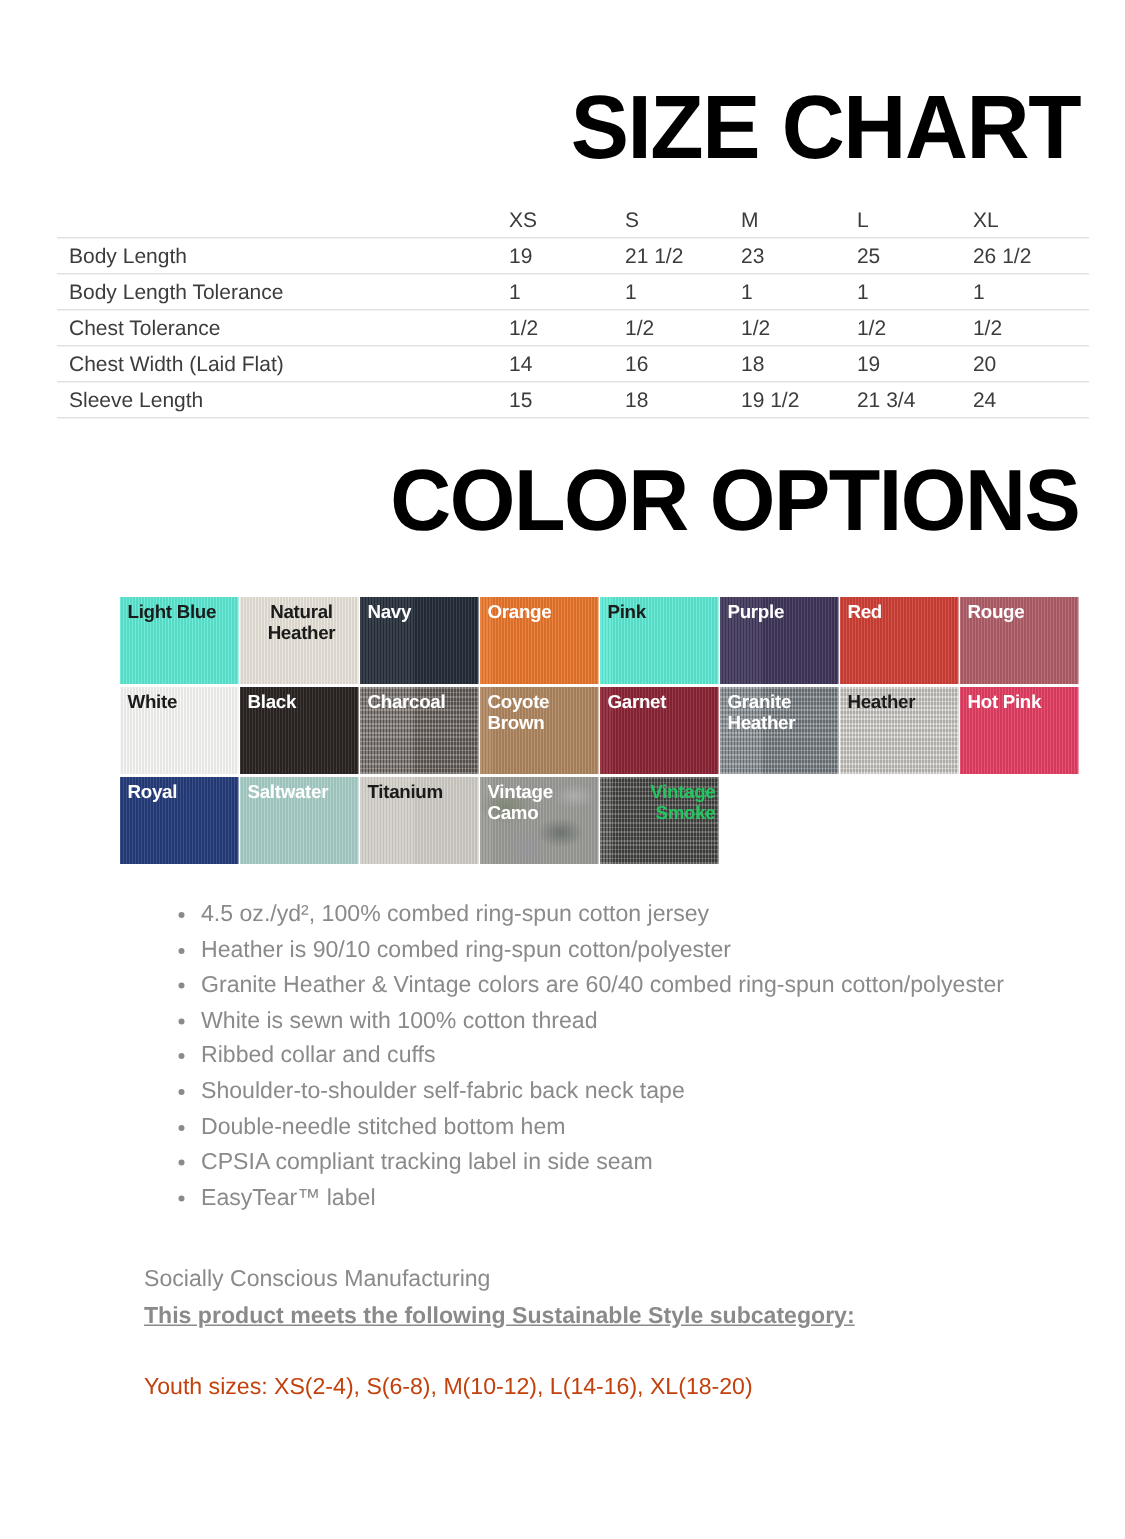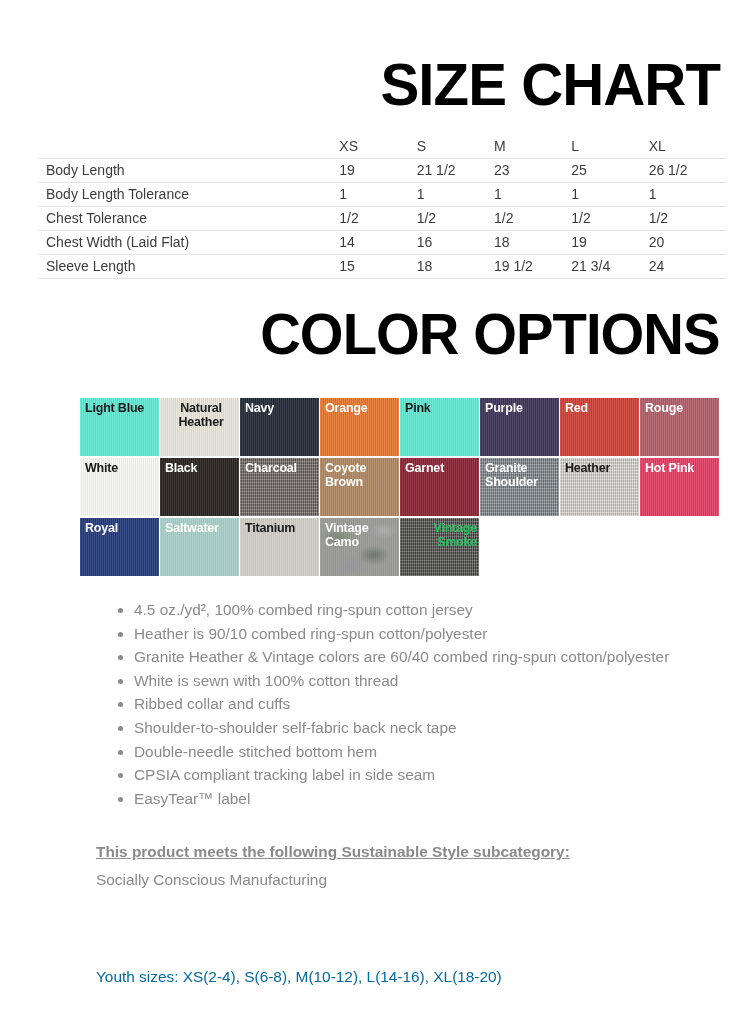--- a/index.html
+++ b/index.html
@@ -170,23 +170,23 @@
   }
   #sustainable-value {
     display: block;
     margin-top: 4px;
     line-height: 22px;
   }
 
   
   #youth-sizes-note {
     position: absolute;
-    top: 968px;
+    top: 916px;
     left: 96px;
-    color: #0369a1;
+    color: #c2410c;
     font-size: 15.4px;
     font-family: "Liberation Sans", sans-serif;
   }
 </style>
 </head>
 <body>
 
 <div class="page-heading" id="size-chart-heading">SIZE CHART</div>
 
 <div id="size-table-wrap">
@@ -296,21 +296,21 @@
     <div class="swatch" style="background: rgb(176, 135, 97);">
       <div class="tex"></div>
       <div class="sw-label" style="color: rgb(255, 255, 255);">Coyote Brown</div>
     </div>
     <div class="swatch" style="background: rgb(140, 36, 53);">
       <div class="tex"></div>
       <div class="sw-label" style="color: rgb(255, 255, 255);">Garnet</div>
     </div>
     <div class="swatch heathered" style="background: rgb(125, 133, 138);">
       <div class="tex"></div>
-      <div class="sw-label" style="color: rgb(255, 255, 255);">Granite Shoulder</div>
+      <div class="sw-label" style="color: rgb(255, 255, 255);">Granite Heather</div>
     </div>
     <div class="swatch heathered" style="background: rgb(222, 218, 214);">
       <div class="tex"></div>
       <div class="sw-label" style="color: rgb(27, 27, 27);">Heather</div>
     </div>
     <div class="swatch" style="background: rgb(227, 62, 99);">
       <div class="tex"></div>
       <div class="sw-label" style="color: rgb(255, 255, 255);">Hot Pink</div>
     </div>
     <div class="swatch" style="background: rgb(37, 60, 123);">
@@ -341,17 +341,17 @@
     <li>Granite Heather &amp; Vintage colors are 60/40 combed ring-spun cotton/polyester</li>
     <li>White is sewn with 100% cotton thread</li>
     <li>Ribbed collar and cuffs</li>
     <li>Shoulder-to-shoulder self-fabric back neck tape</li>
     <li>Double-needle stitched bottom hem</li>
     <li>CPSIA compliant tracking label in side seam</li>
     <li>EasyTear™ label</li>
   </ul>
 
 <div id="sustainable-block">
+  <span id="sustainable-value">Socially Conscious Manufacturing</span>
   <span id="sustainable-heading">This product meets the following Sustainable Style subcategory:</span>
-  <span id="sustainable-value">Socially Conscious Manufacturing</span>
 </div>
 
 <div id="youth-sizes-note">Youth sizes: XS(2-4), S(6-8), M(10-12), L(14-16), XL(18-20)</div>
 
 </body></html>

